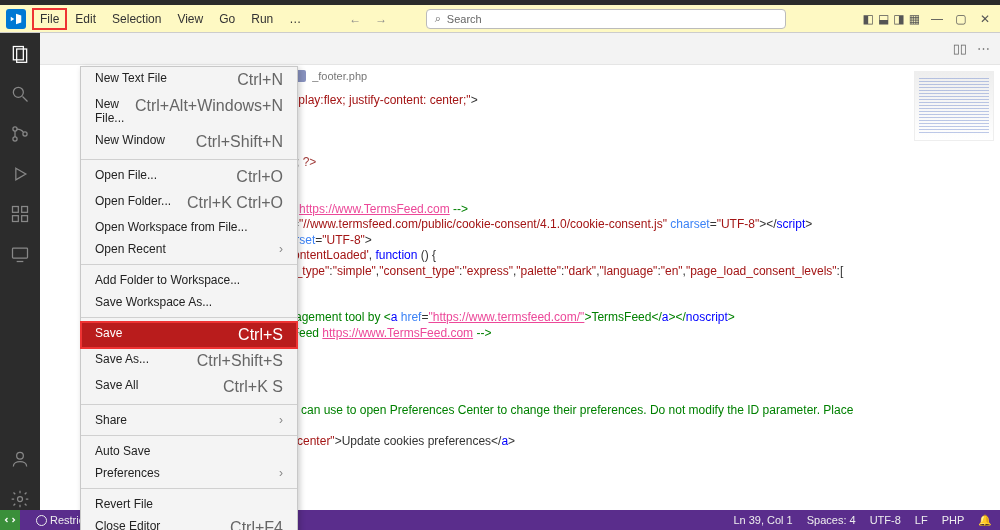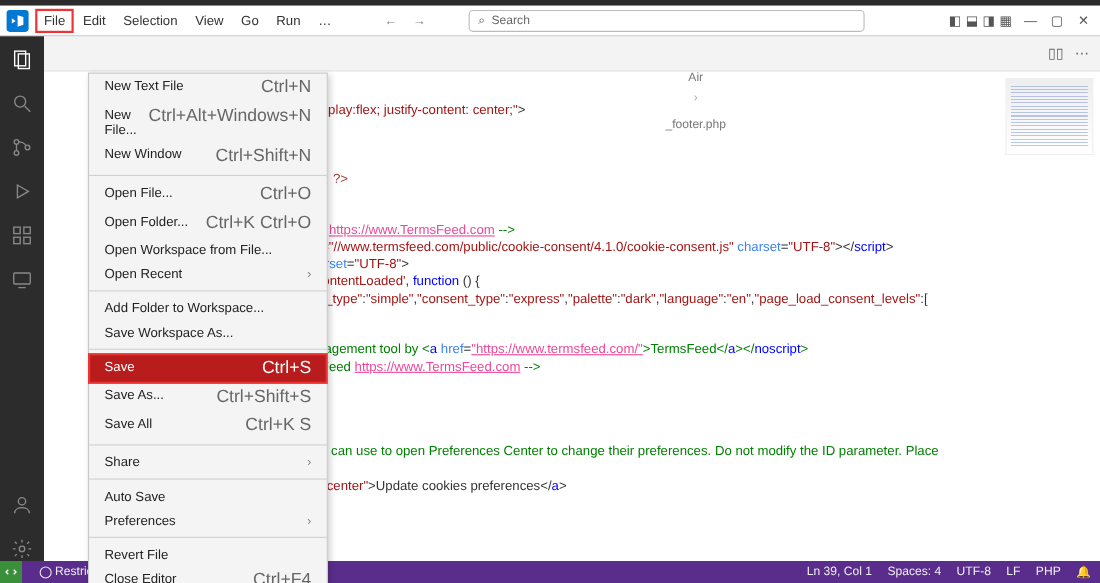--- a/index.html
+++ b/index.html
@@ -1,39 +1,39 @@
 <!DOCTYPE html>
 <html><head>
 <meta charset="utf-8">
 <style>
   * { box-sizing: border-box; margin: 0; padding: 0; font-family: -apple-system, "Segoe UI", sans-serif; }
   html, body { width: 1000px; height: 530px; overflow: hidden; background:#000; }
   .chrome-tab { height: 5px; background:#2b2b2b; }
-  .titlebar { display:flex; align-items:center; height:28px; background:#ffffff; border-bottom:1px solid #ccc; font-size:12px; color:#333; }
+  .titlebar { display:flex; align-items:center; height:28px; background:#fef9c3; border-bottom:1px solid #ccc; font-size:12px; color:#333; }
   .app-icon { width:20px; height:20px; margin:0 6px; background:#0078d4; border-radius:3px; display:flex; align-items:center; justify-content:center; }
   .app-icon svg { width:14px; height:14px; }
   .menu-items { display:flex; }
   .menu-item { padding:4px 8px; cursor:default; }
   .menu-item.highlight { border:2px solid #e33; padding:2px 6px; }
   .menu-more { padding:4px 8px; }
   .nav-arrows { display:flex; gap:14px; margin-left:40px; color:#888; }
   .search-box { flex:1; max-width:360px; margin:0 auto; height:20px; background:#fff; border:1px solid #bbb; border-radius:4px; display:flex; align-items:center; gap:6px; padding:0 8px; color:#666; font-size:11px; }
   .title-right { margin-left:auto; display:flex; align-items:center; gap:10px; padding-right:8px; color:#555; }
   .layout-icons { display:flex; gap:4px; }
   .win-btn { width:14px; text-align:center; }
   .workspace { display:flex; height:477px; background:#fff; }
   .activity-bar { width:40px; background:#2c2c2c; display:flex; flex-direction:column; align-items:center; padding-top:10px; gap:18px; }
   .ab-icon { width:22px; height:22px; color:#888; display:flex; align-items:center; justify-content:center; }
   .ab-icon.active { color:#fff; }
   .ab-icon svg { width:20px; height:20px; }
   .ab-spacer { flex:1; }
   .editor-area { flex:1; display:flex; flex-direction:column; position:relative; }
   .tabbar { height:32px; background:#f3f3f3; border-bottom:1px solid #e5e5e5; display:flex; align-items:center; }
   .tabbar-right { margin-left:auto; display:flex; gap:10px; padding-right:10px; color:#666; font-size:13px; }
-  .breadcrumb { height:22px; display:flex; align-items:center; padding-left:225px; font-size:11px; color:#777; gap:6px;flex-direction:column; }
+  .breadcrumb { height:22px; display:flex; align-items:center; padding-left:225px; font-size:11px; color:#777; gap:6px; }
   .breadcrumb .chev { color:#aaa; }
   .php-icon { width:12px; height:12px; background:#8892bf; border-radius:2px; display:inline-block; }
   .code { flex:1; font-family: "Menlo","Consolas",monospace; font-size:12px; line-height:15.5px; padding:6px 0 0 225px; white-space:pre; color:#333; overflow:hidden; position:relative; }
   .c-red { color:#a31515; }
   .c-blue { color:#0000ff; }
   .c-brown { color:#3b82f6; }
   .c-green { color:#008000; }
   .c-dkred { color:#9f3a38; }
   .c-link { color:#ec4899; text-decoration:underline; }
   .minimap { position:absolute; right:6px; top:38px; width:80px; height:70px; background:linear-gradient(#eee,#fff); border:1px solid #eee; }

